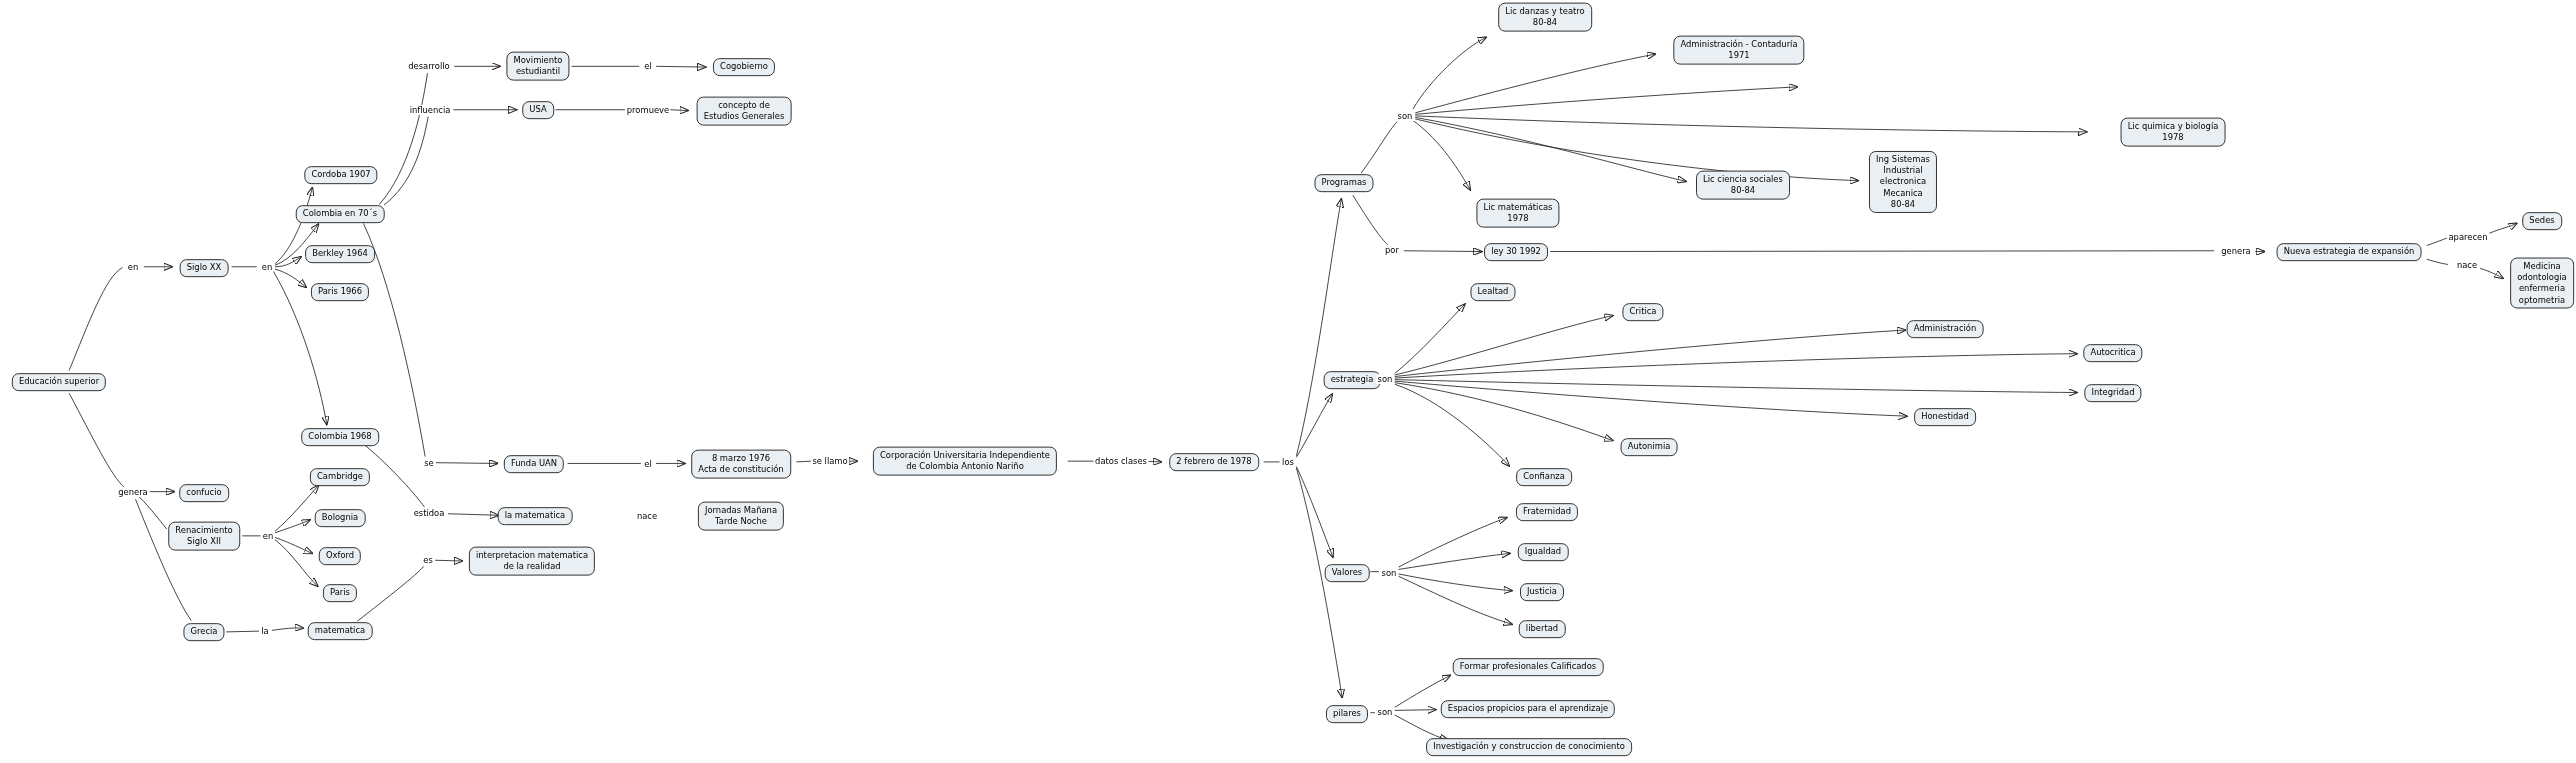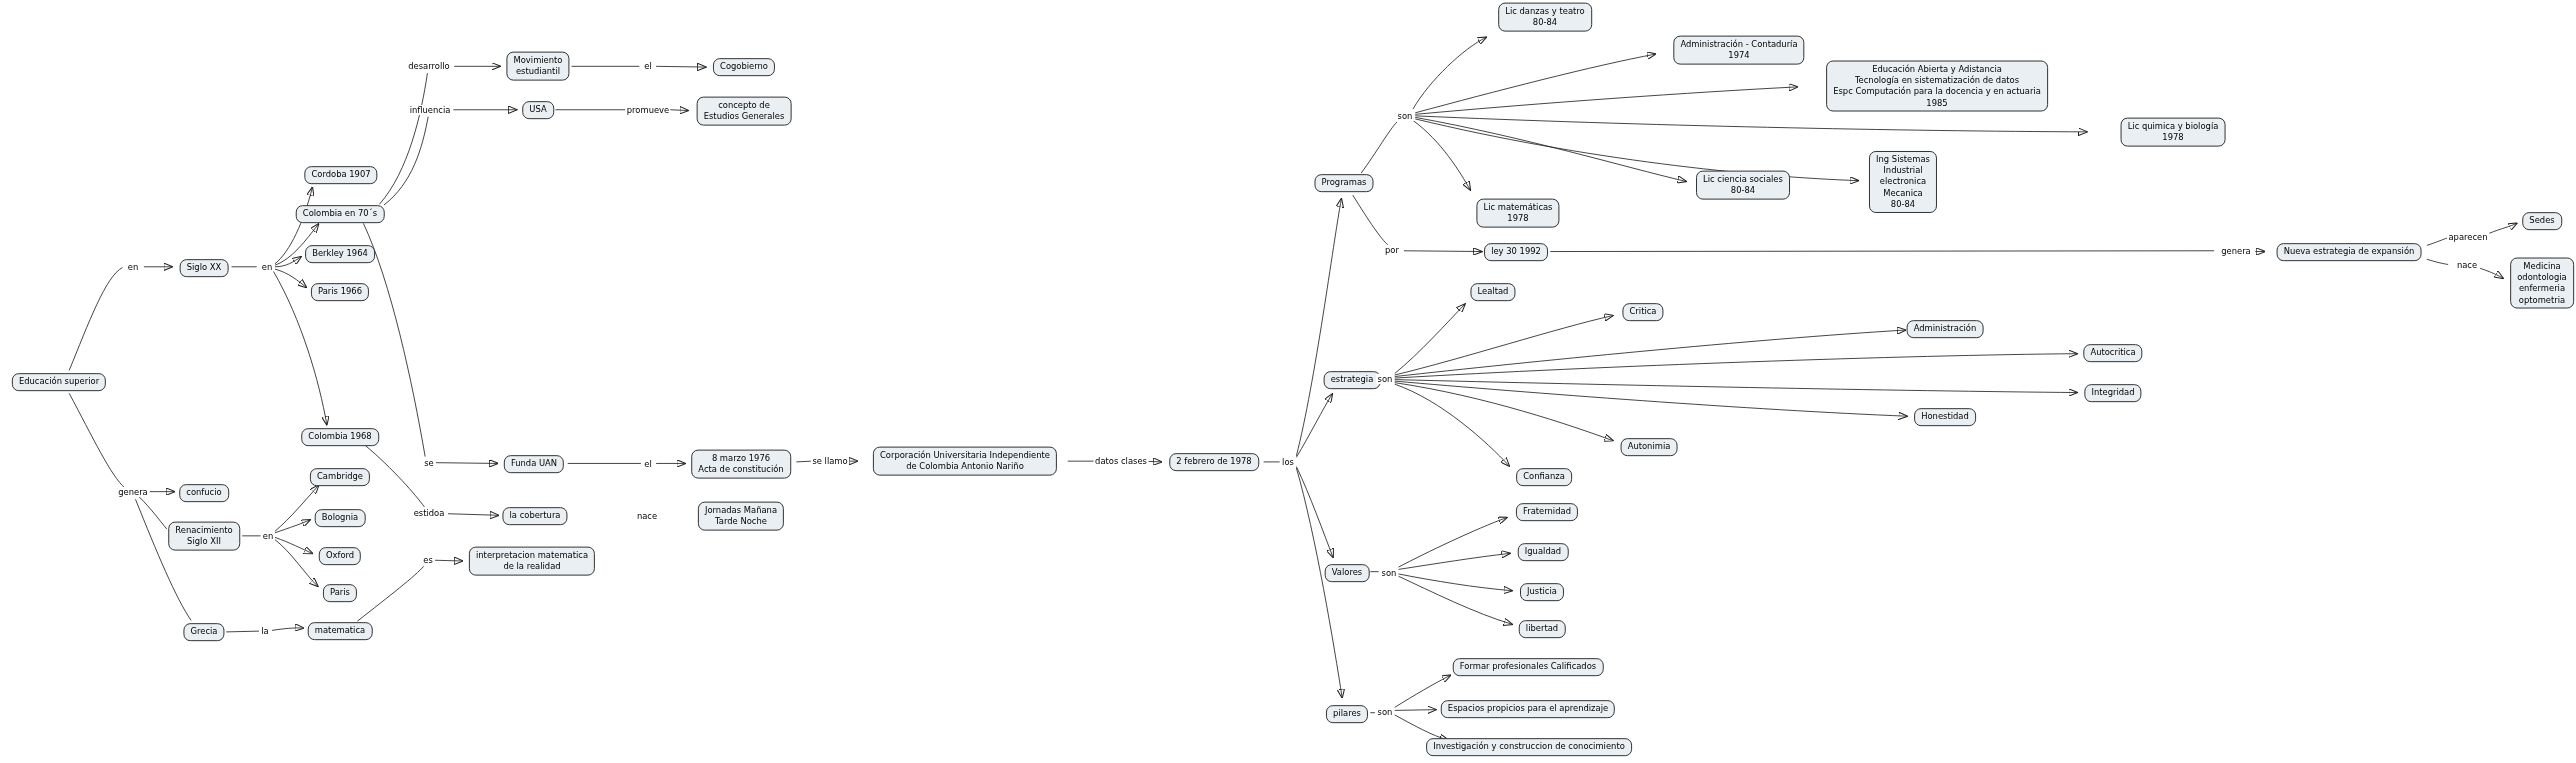--- a/index.html
+++ b/index.html
@@ -130,32 +130,28 @@
   <div class="nd" style="left:340px;top:631px">matematica</div>
   <div class="nd" style="left:532px;top:561px">interpretacion matematica
 de la realidad</div>
   <div class="nd" style="left:340px;top:437px">Colombia 1968</div>
   <div class="nd" style="left:534px;top:464px">Funda UAN</div>
   <div class="nd" style="left:741px;top:464px">8 marzo 1976
 Acta de constitución</div>
   <div class="nd" style="left:965px;top:461px">Corporación Universitaria Independiente
 de Colombia Antonio Nariño</div>
   <div class="nd" style="left:1214px;top:462px">2 febrero de 1978</div>
-  <div class="nd" style="left:535px;top:516px">la cobertura</div>
+  <div class="nd" style="left:535px;top:516px">la matematica</div>
   <div class="nd" style="left:741px;top:516px">Jornadas Mañana
 Tarde Noche</div>
   <div class="nd" style="left:1344px;top:183px">Programas</div>
   <div class="nd" style="left:1545px;top:17px">Lic danzas y teatro
 80-84</div>
   <div class="nd" style="left:1739px;top:50px">Administración - Contaduría
-1974</div>
-  <div class="nd" style="left:1937px;top:86px">Educación Abierta y Adistancia
-Tecnología en sistematización de datos
-Espc Computación para la docencia y en actuaria
-1985</div>
+1971</div>
   <div class="nd" style="left:2173px;top:132px">Lic quimica y biología
 1978</div>
   <div class="nd" style="left:1743px;top:185px">Lic ciencia sociales
 80-84</div>
   <div class="nd" style="left:1903px;top:182px">Ing Sistemas
 Industrial
 electronica
 Mecanica
 80-84</div>
   <div class="nd" style="left:1518px;top:213px">Lic matemáticas

